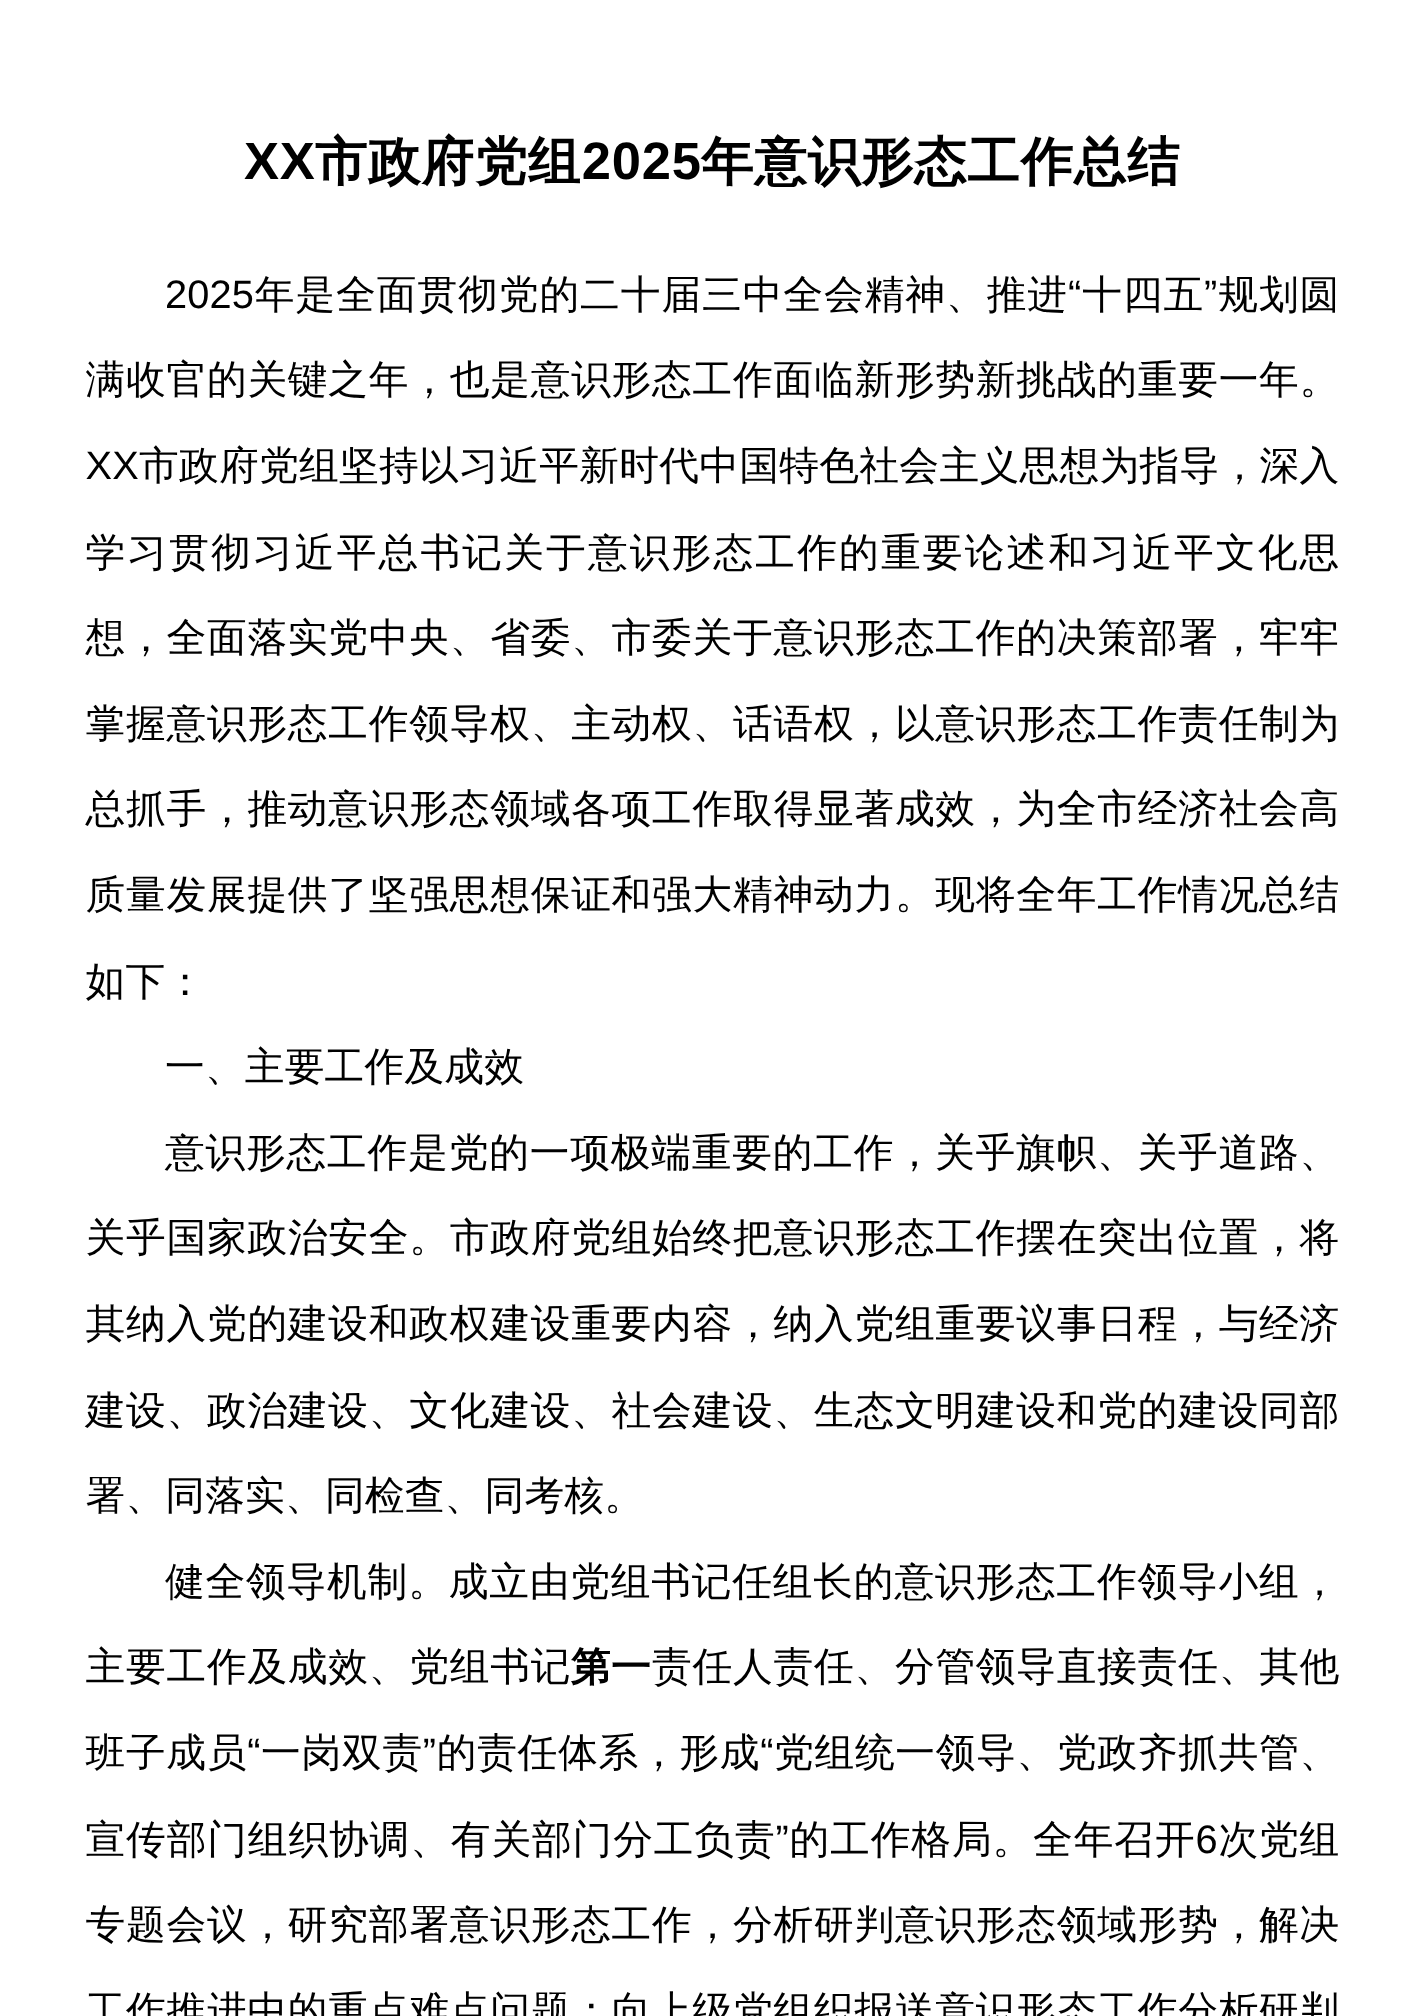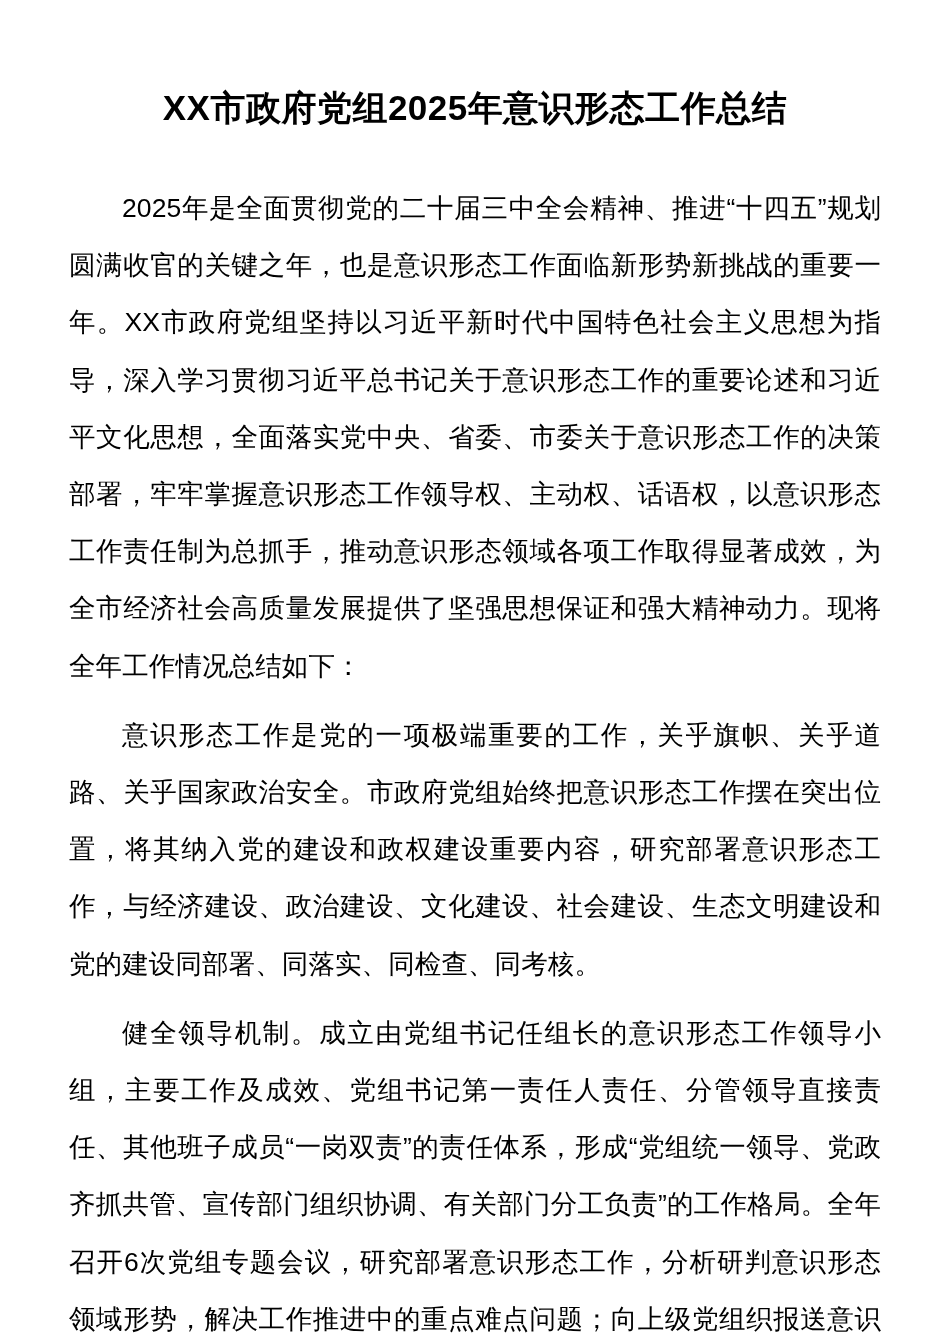--- a/index.html
+++ b/index.html
@@ -37,51 +37,52 @@
   }
 
   .body-block {
     position: absolute;
     top: 168px;
     left: 57px;
     width: 836px;
   }
 
   p.para {
-    margin: 12px;
+    margin: 0;
     padding: 0;
     font-size: 26.5px;
     line-height: 57.2px;
     text-align: justify;
     text-justify: inter-ideograph;
     text-indent: 2em;
     letter-spacing: 0.1px;
     word-break: break-all;
   }
 
   p.para.heading {
     text-indent: 2em;
   }
 
   b.emph {
-    font-weight: 400;
+    font-weight: 700;
   }
 </style>
 </head>
 <body>
 
 <div class="page">
 
   <h1 class="doc-title">XX市政府党组2025年意识形态工作总结</h1>
 
   <div class="body-block">
 
     <p class="para">2025年是全面贯彻党的二十届三中全会精神、推进“十四五”规划圆满收官的关键之年，也是意识形态工作面临新形势新挑战的重要一年。XX市政府党组坚持以习近平新时代中国特色社会主义思想为指导，深入学习贯彻习近平总书记关于意识形态工作的重要论述和习近平文化思想，全面落实党中央、省委、市委关于意识形态工作的决策部署，牢牢掌握意识形态工作领导权、主动权、话语权，以意识形态工作责任制为总抓手，推动意识形态领域各项工作取得显著成效，为全市经济社会高质量发展提供了坚强思想保证和强大精神动力。现将全年工作情况总结如下：</p>
 
+    <p class="para heading">一、主要工作及成效</p>
 
 
-    <p class="para">意识形态工作是党的一项极端重要的工作，关乎旗帜、关乎道路、关乎国家政治安全。市政府党组始终把意识形态工作摆在突出位置，将其纳入党的建设和政权建设重要内容，研究部署意识形态工作，与经济建设、政治建设、文化建设、社会建设、生态文明建设和党的建设同部署、同落实、同检查、同考核。</p>
+    <p class="para">意识形态工作是党的一项极端重要的工作，关乎旗帜、关乎道路、关乎国家政治安全。市政府党组始终把意识形态工作摆在突出位置，将其纳入党的建设和政权建设重要内容，纳入党组重要议事日程，与经济建设、政治建设、文化建设、社会建设、生态文明建设和党的建设同部署、同落实、同检查、同考核。</p>
 
     <p class="para"><span>健全领导机制。成立由党组书记任组长的意识形态工作领导小组，主要工作及成效、党组书记</span><b class="emph">第一</b><span>责任人责任、分管领导直接责任、其他班子成员“一岗双责”的责任体系，形成“党组统一领导、党政齐抓共管、宣传部门组织协调、有关部门分工负责”的工作格局。全年召开6次党组专题会议，研究部署意识形态工作，分析研判意识形态领域形势，解决工作推进中的重点难点问题；向上级党组织报送意识形态工作分析研判报告4次，确保工作始终沿着正确方向推进。</span></p>
 
   </div>
 
 </div>
 
 </body></html>

